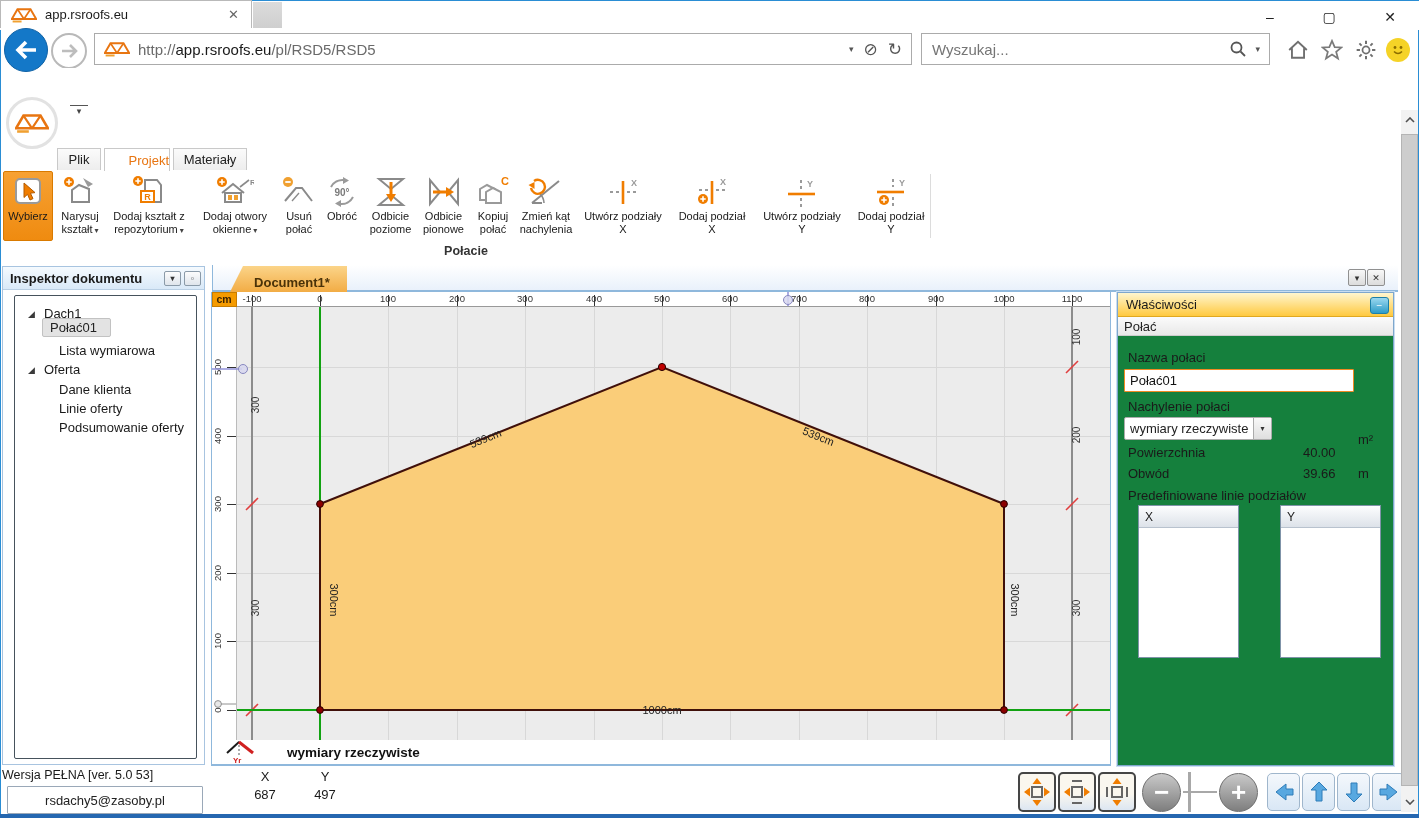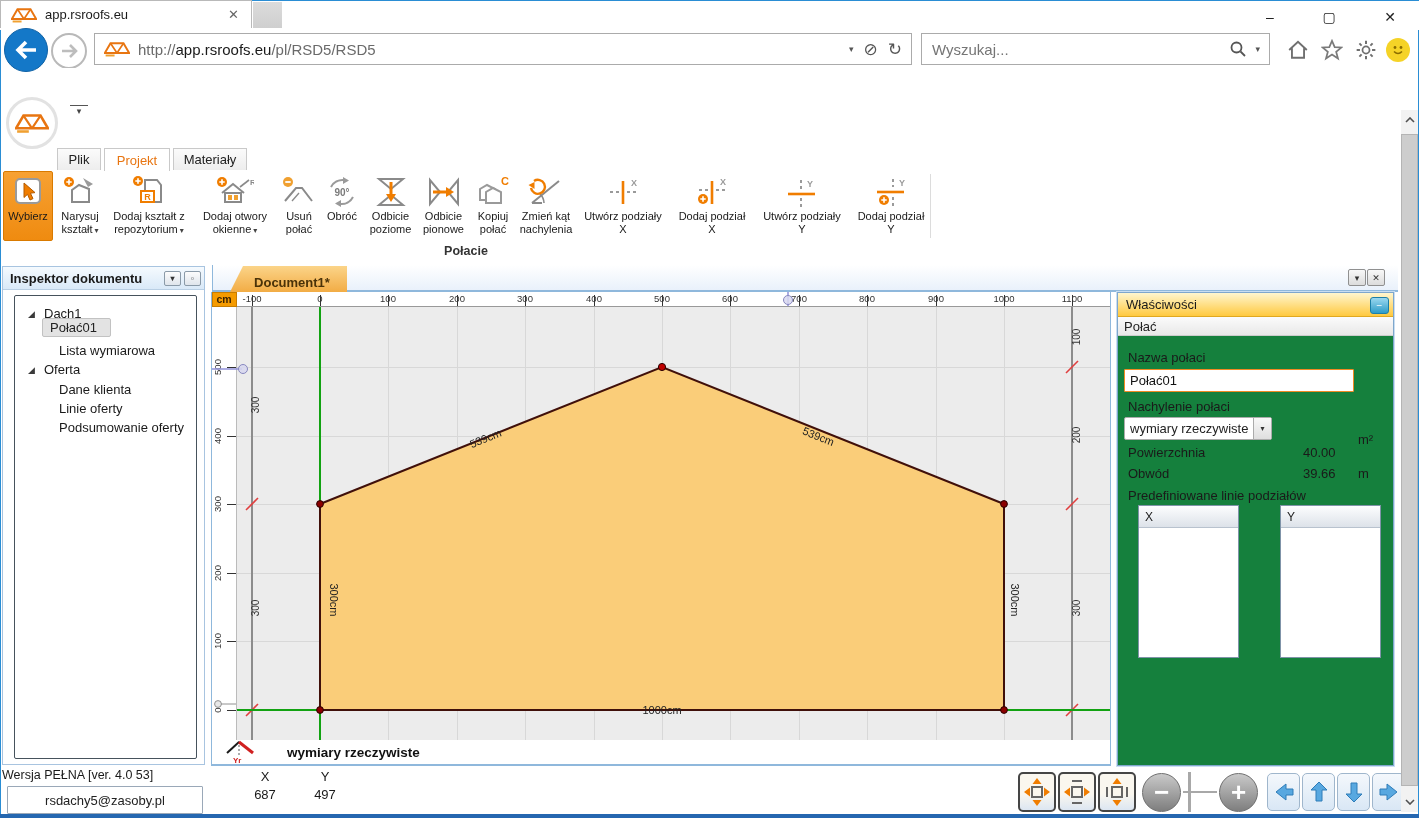--- a/index.html
+++ b/index.html
@@ -36,21 +36,21 @@
   #tabstub{left:253px;top:2px;width:29px;height:26px;background:linear-gradient(#dcdcdc,#cfcfcf);}
   
   #applogo{left:6px;top:97px;width:46px;height:46px;border-radius:50%;border:3px solid #e2e2e2;background:#fff;
            display:flex;align-items:center;justify-content:center;}
   #quickaccess{left:70px;top:105px;width:18px;height:14px;font-size:9px;color:#444;text-align:center;
                border-top:1px solid #555;line-height:11px;}
   #ribbontabs{left:0;top:148px;width:1400px;height:23px;border-bottom:1px solid #d0d0d0;}
   .rtab{position:absolute;top:0;height:22px;box-sizing:border-box;border:1px solid #c9c9c9;border-bottom:none;
         background:linear-gradient(#fbfbfb,#ededed);font-size:13px;display:flex;align-items:center;
         justify-content:center;color:#222;}
-  .rtab.active{background:#fff;color:#e87511;height:23px;z-index:2;}
+  .rtab.active{background:#fff;color:#e87511;height:23px;z-index:2;justify-content:flex-end;}
   #ribbon{left:0;top:171px;width:1400px;height:72px;background:#fff;display:flex;gap:2px;padding-left:3px;}
   .rbtn{height:70px;display:flex;flex-direction:column;align-items:center;justify-content:flex-start;
         padding-top:2px;box-sizing:border-box;border:1px solid transparent;border-radius:2px;font-size:11px;}
   .rbtn .ricon{height:36px;display:flex;align-items:center;justify-content:center;}
   .rbtn .rlbl{line-height:13px;text-align:center;color:#1a1a1a;white-space:nowrap;}
   .rbtn.selected{background:linear-gradient(#f7a133,#ef8b10);border:1px solid #d97a00;}
   .dd{font-size:8px;color:#444;margin-left:2px;}
   #ribbonsep{left:930px;top:174px;width:1px;height:64px;background:#dcdcdc;}
   #grouplabel{left:0;top:244px;width:932px;height:16px;text-align:center;font-size:12.5px;font-weight:bold;color:#333;}
   
@@ -638,21 +638,21 @@
     <span class="pval" style="left:240px;top:173px">m</span>
     <span class="plabel" style="top:195px">Predefiniowane linie podziałów</span>
     <div class="listbox" style="left:20px">
       <div class="listhead">X</div>
     </div>
     <div class="listbox" style="left:162px">
       <div class="listhead">Y</div>
     </div>
   </div>
 
-  <div class="abs" id="version">Wersja PEŁNA [ver. 4.0 53]</div>
+  <div class="abs" id="version">Wersja PEŁNA [ver. 5.0 53]</div>
   <div class="abs" id="account">
       <span>rsdachy5@zasoby.pl</span>
     </div>
   <span class="coordcol" style="left:240px;top:769px">X</span>
   <span class="coordcol" style="left:240px;top:787px">687</span>
   <span class="coordcol" style="left:300px;top:769px">Y</span>
   <span class="coordcol" style="left:300px;top:787px">497</span>
 
   <div class="abs flex" id="navctrls">
     <div class="fitbtn">

